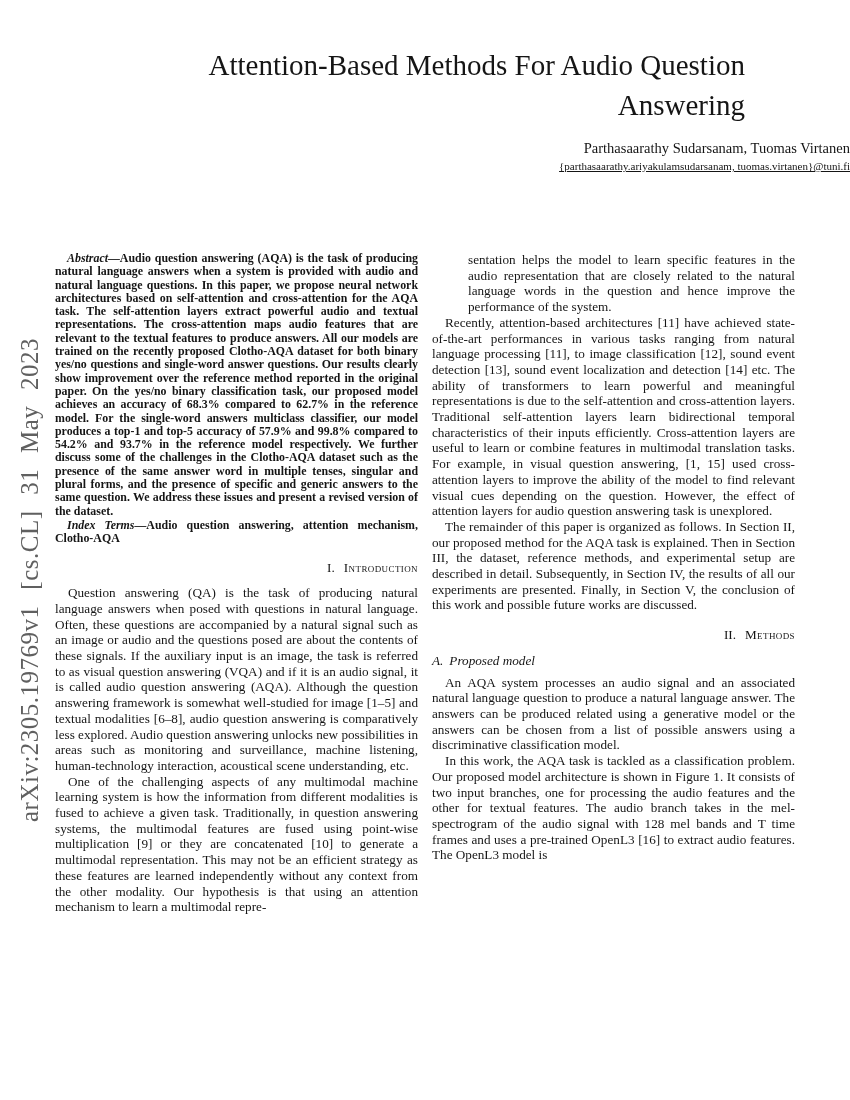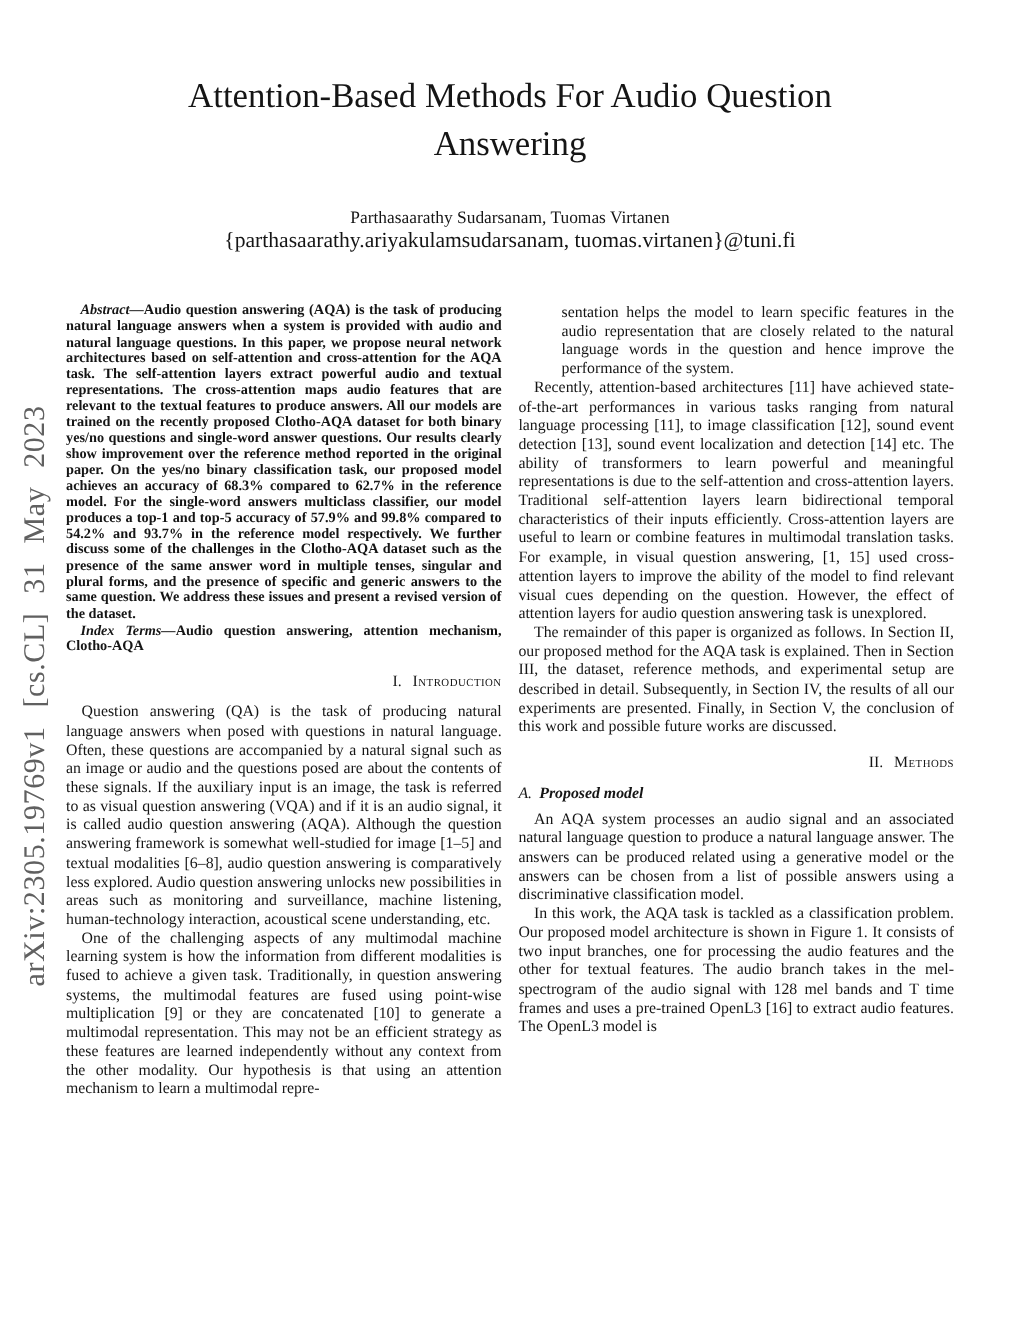--- a/index.html
+++ b/index.html
@@ -21,31 +21,31 @@
     transform-origin: 0 0;
     transform: rotate(-90deg);
     white-space: nowrap;
     font-size: 25px;
     color: #606060;
     letter-spacing: 0.5px;
     word-spacing: 9px;
   }
 
   
-  .header { padding-top: 60px; text-align: center; }
+  .header { padding-top: 45px; text-align: right; }
   .paper-title {
     font-size: 29px;
     line-height: 40px;
     font-weight: 400;
     max-width: 640px;
     margin: 0 auto;
   }
-  .authors { margin-top: 33px; font-size: 14.5px; line-height: 18px; }
+  .authors { margin-top: 14px; font-size: 14.5px; line-height: 18px; }
   .affiliation { font-style: italic; font-size: 13.5px; line-height: 18px; }
-  .email { font-size: 18px; line-height: 18px; }
+  .email { font-size: 11px; line-height: 18px; text-decoration: underline; }
 
   
   .columns {
     position: absolute;
     top: 252px;
     left: 55px;
     display: flex;
     gap: 14px;
   }
   .col {
@@ -75,21 +75,21 @@
   }
   .sec-title { font-variant: small-caps; margin-left: 9px; letter-spacing: 0.4px; }
 
   .subsection-heading {
     font-style: italic;
     text-align: left;
     font-size: 13.2px;
     margin: 10px 0 6px;
     text-indent: 0;
   }
-  .subsec-title { margin-left: 6px; font-weight: bold; }
+  .subsec-title { margin-left: 6px; }
 
   p.body-par { margin: 0; text-indent: 13px; }
   p.body-par.noindent { text-indent: 0; margin-left: 36px; }
 </style>
 </head>
 <body>
 
 <div class="page">
 
   <div class="arxiv-strip">arXiv:2305.19769v1 [cs.CL] 31 May 2023</div>

